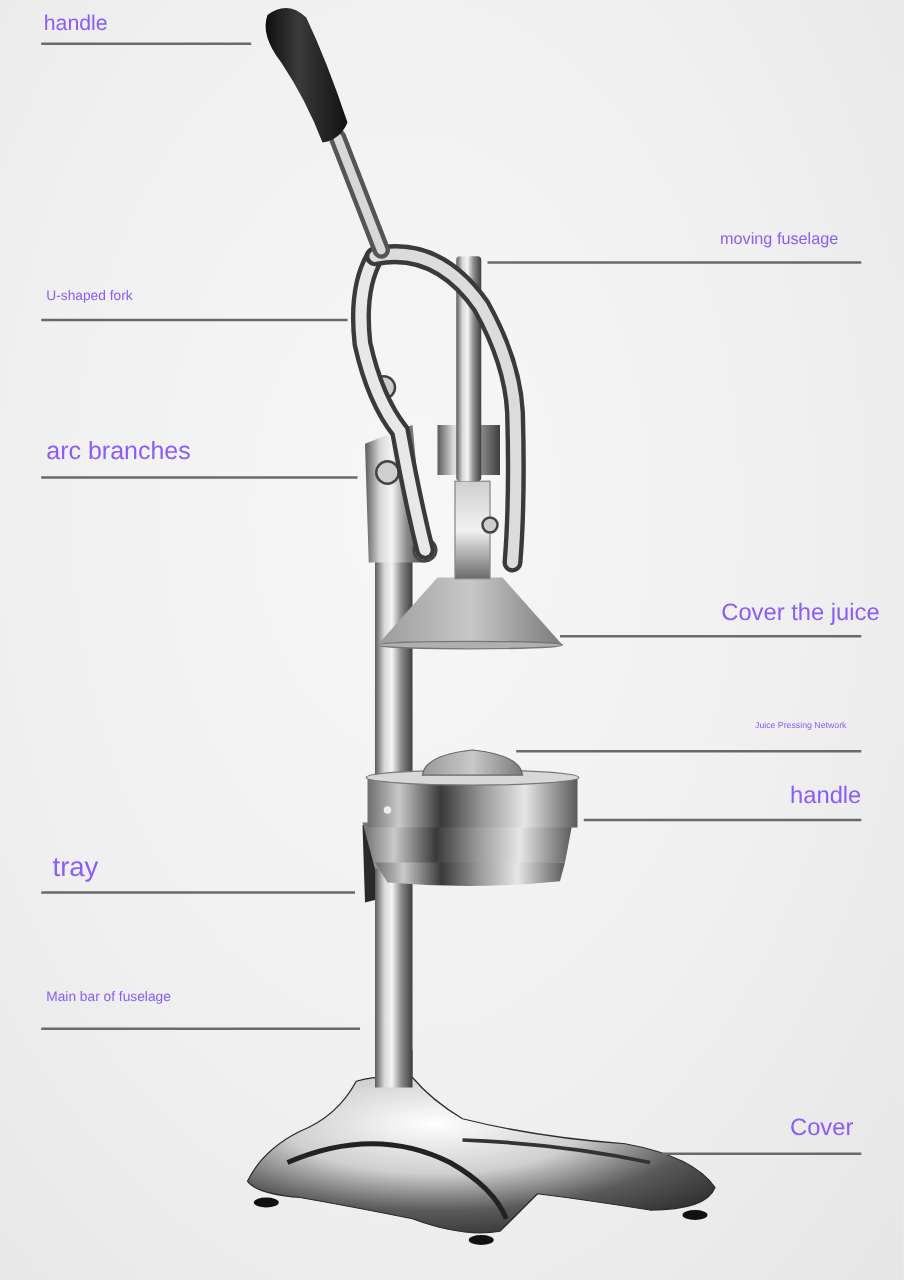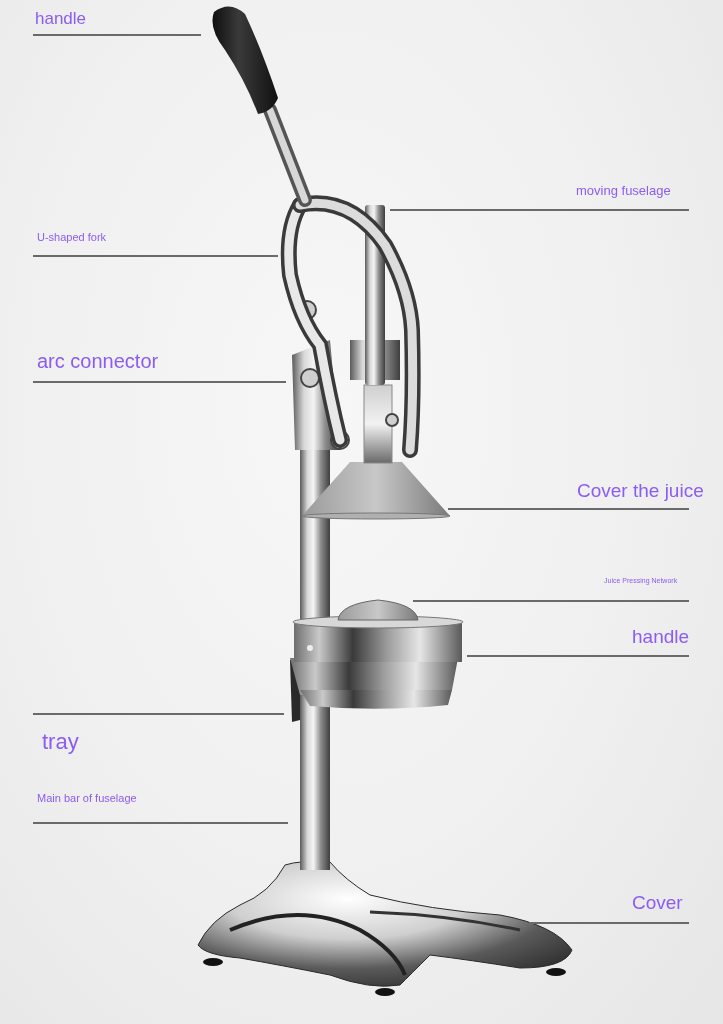--- a/index.html
+++ b/index.html
@@ -129,32 +129,32 @@
 
 <div class="label" style="left:35px; top:10px; font-size:17px;">handle</div>
 <div class="leader" style="left:33px; top:34px; width:168px;"></div>
 
 <div class="label" style="left:37px; top:232px; font-size:11px;text-align:right;">U-shaped fork</div>
 <div class="leader" style="left:33px; top:255px; width:245px;"></div>
 
 <div class="label" style="left:576px; top:184px; font-size:13px;">moving fuselage</div>
 <div class="leader" style="left:390px; top:209px; width:299px;"></div>
 
-<div class="label" style="left:37px; top:351px; font-size:20px;">arc connector</div>
+<div class="label" style="left:37px; top:351px; font-size:20px;">arc branches</div>
 <div class="leader" style="left:33px; top:381px; width:253px;"></div>
 
 <div class="label" style="left:577px; top:481px; font-size:19px;">Cover the juice</div>
 <div class="leader" style="left:448px; top:508px; width:241px;"></div>
 
 <div class="label" style="left:604px; top:577px; font-size:7px;">Juice Pressing Network</div>
 <div class="leader" style="left:413px; top:600px; width:276px;"></div>
 
 <div class="label" style="left:632px; top:627px; font-size:19px;">handle</div>
 <div class="leader" style="left:467px; top:655px; width:222px;"></div>
 
-<div class="label" style="left:42px; top:683px; font-size:22px;margin-top:48px;">tray</div>
+<div class="label" style="left:42px; top:683px; font-size:22px;">tray</div>
 <div class="leader" style="left:33px; top:713px; width:251px;"></div>
 
 <div class="label" style="left:37px; top:793px; font-size:11px;">Main bar of fuselage</div>
 <div class="leader" style="left:33px; top:822px; width:255px;"></div>
 
 <div class="label" style="left:632px; top:893px; font-size:19px;">Cover</div>
 <div class="leader" style="left:529px; top:922px; width:160px;"></div>
 
 </body></html>

